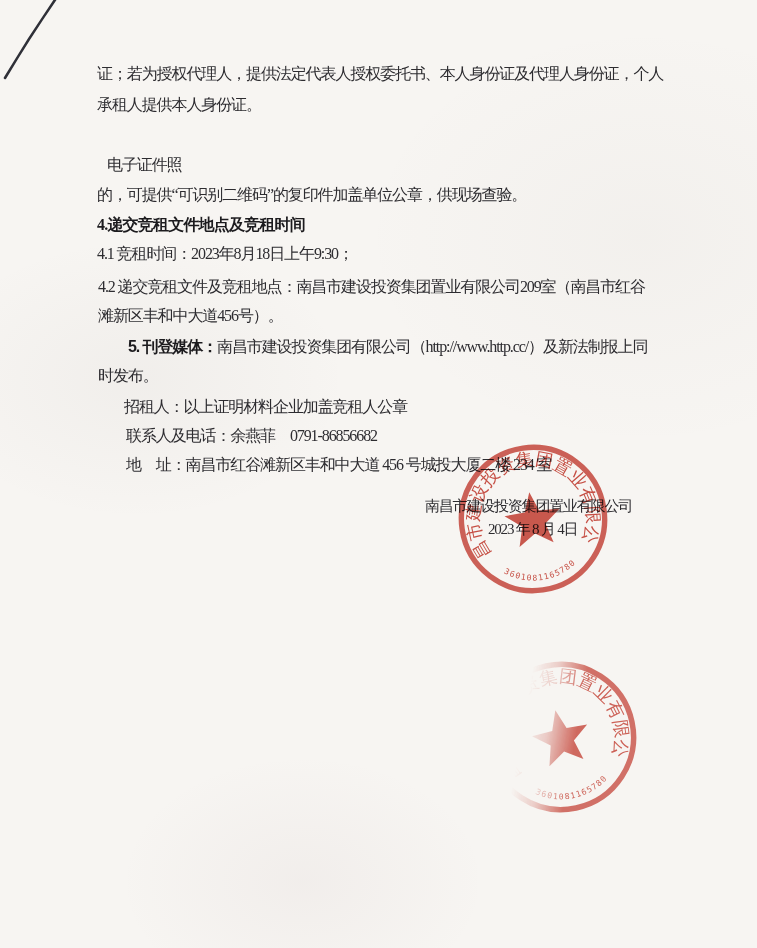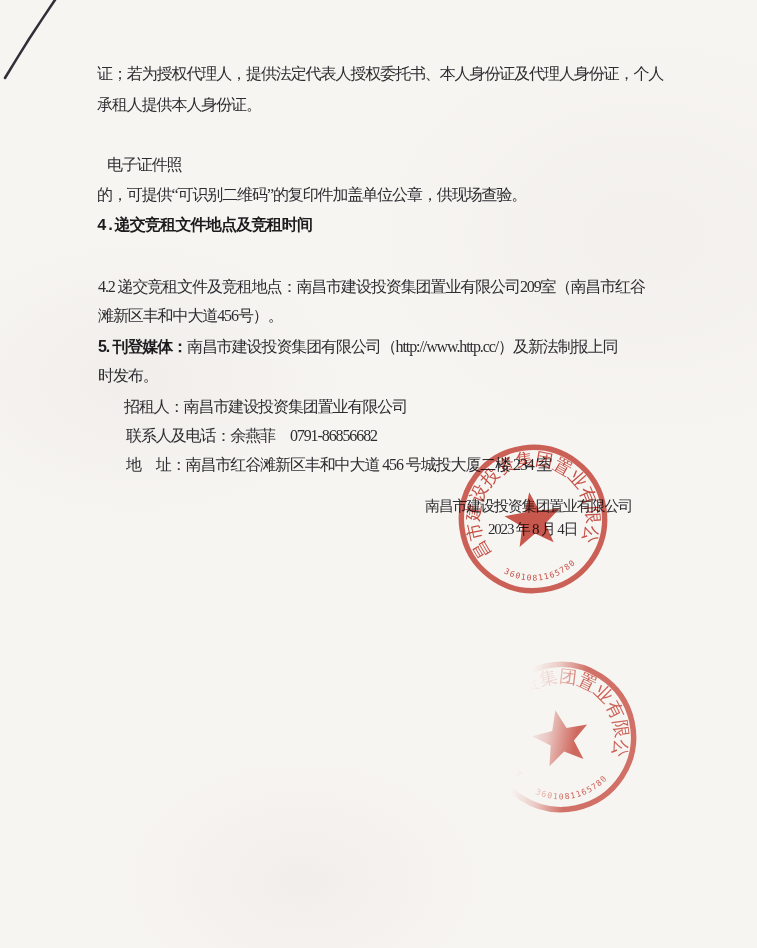--- a/index.html
+++ b/index.html
@@ -20,29 +20,30 @@
     color:#2d2c30;
   }
   .line{
     position:absolute;
     white-space:nowrap;
     font-size:16px;
     letter-spacing:-1.1px;
     color:#2d2c30;
   }
   .bold-head{
-    font-family:Liberation Mono, monospace;
+    font-family:Liberation Serif, serif;
     font-weight:700;
     letter-spacing:-0.8px;
     color:#1c1b1e;
   }
   .bold-inline{
     font-family:"Liberation Sans","DejaVu Sans",sans-serif;
     font-weight:700;
     color:#1c1b1e;
+    margin-left:30px;
   }
   .sign{
     font-size:15px;
     letter-spacing:-1.2px;
   }
   .seal-wrap{
     position:absolute;
     mix-blend-mode:multiply;
     pointer-events:none;
   }
@@ -69,27 +70,28 @@
 
   <svg class="scan-mark" width="80" height="90" viewBox="0 0 80 90">
     <path d="M57,-3 Q30,36 5,78" fill="none" stroke="#2f3038" stroke-width="2.6" stroke-linecap="round"></path>
   </svg>
 
   <div class="line" style="left:97px;top:64px">证；若为授权代理人，提供法定代表人授权委托书、本人身份证及代理人身份证，个人</div>
   <div class="line" style="left:97px;top:95px">承租人提供本人身份证。</div>
   <div class="line" style="left:107px;top:155px">电子证件照</div>
   <div class="line" style="left:97px;top:185px">的，可提供“可识别二维码”的复印件加盖单位公章，供现场查验。</div>
   <div class="line bold-head" style="left:97px;top:215px">4.递交竞租文件地点及竞租时间</div>
+  <div class="line" style="left:97px;top:244px">4.1 竞租时间：2023年8月18日上午9:30；</div>
   <div class="line" style="left:98px;top:277px">4.2 递交竞租文件及竞租地点：南昌市建设投资集团置业有限公司209室（南昌市红谷</div>
   <div class="line" style="left:98px;top:306px">滩新区丰和中大道456号）。</div>
   <div class="line" style="left:98px;top:337px">
     <span class="bold-inline">5. 刊登媒体：</span><span>南昌市建设投资集团有限公司（http://www.http.cc/）及新法制报上同</span>
   </div>
   <div class="line" style="left:98px;top:366px">时发布。</div>
-  <div class="line" style="left:124px;top:397px">招租人：南昌市建设投资集团置业有限公司</div>
+  <div class="line" style="left:124px;top:397px">招租人：以上证明材料企业加盖竞租人公章</div>
   <div class="line" style="left:126px;top:426px">联系人及电话：余燕菲　0791-86856682</div>
   <div class="line" style="left:126px;top:455px">地　址：南昌市红谷滩新区丰和中大道 456 号城投大厦二楼 234 室</div>
 
   <div class="line sign" style="left:425px;top:497px">南昌市建设投资集团置业有限公司</div>
   <div class="line sign" style="left:488px;top:520px">2023 年 8 月 4日</div>
 
   <div class="seal-wrap seal-top">
     <svg viewBox="0 0 200 200" width="154" height="154">
       <g transform="rotate(-8 100 100)" fill="#c9453a">
         <circle cx="100" cy="100" r="93" fill="none" stroke="#c9453a" stroke-width="7" opacity="0.9"></circle>

